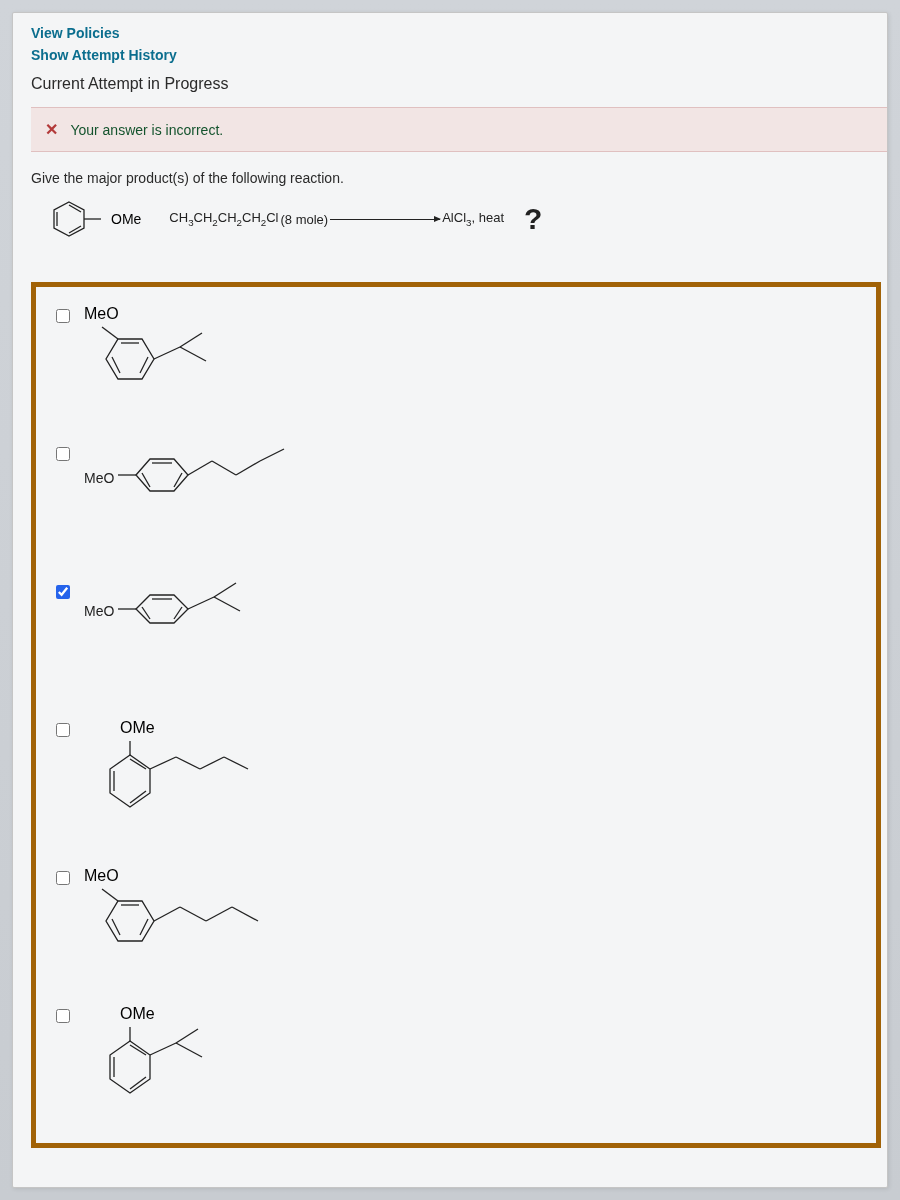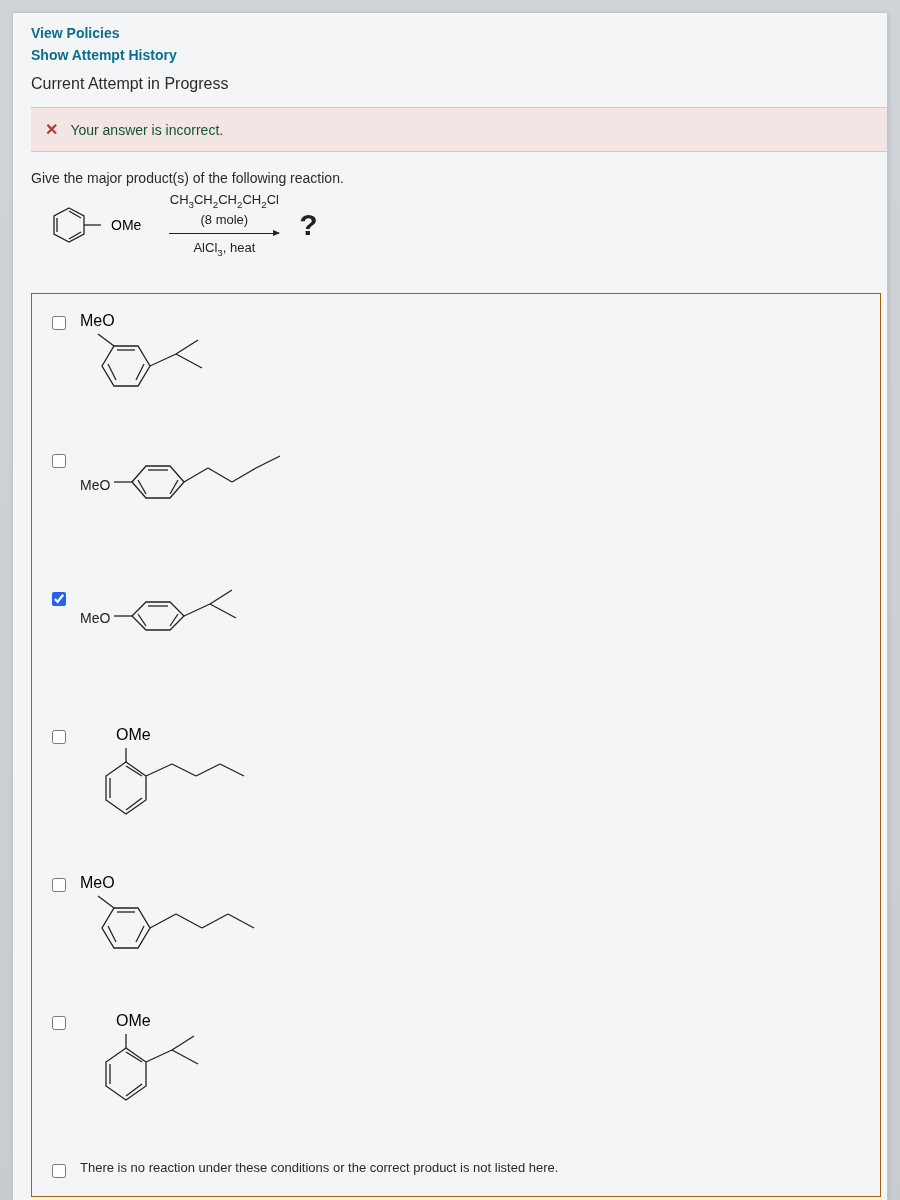--- a/index.html
+++ b/index.html
@@ -58,21 +58,20 @@
       margin-top: 8px;
     }
     .reaction-row {
       display: flex;
       align-items: center;
       gap: 8px;
       margin-left: 20px;
     }
     .reagent-col {
       display: flex;
-      flex-direction: column;
       align-items: center;
       font-size: 13px;
       color: #222;
       gap: 2px;
     }
     .arrow-line {
       width: 110px;
       height: 1px;
       background: #222;
       position: relative;
@@ -86,21 +85,21 @@
       border-top: 3.5px solid transparent;
       border-bottom: 3.5px solid transparent;
     }
     .qmark {
       font-size: 30px;
       font-weight: bold;
       color: #222;
       margin-left: 12px;
     }
     .answers {
-      border: 1px solid #a16207;
+      border: 5px solid #a16207;
       margin: 18px 6px 6px 18px;
       padding: 18px 20px 18px 20px;
       background: #f4f5f6;
     }
     .option {
       display: flex;
       align-items: flex-start;
       gap: 14px;
       margin-bottom: 28px;
       min-height: 110px;
@@ -283,19 +282,15 @@
           <line x1="46" y1="20" x2="62" y2="30" stroke="#222" stroke-width="1.3"></line>
           <line x1="62" y1="52" x2="46" y2="64" stroke="#222" stroke-width="1.3"></line>
 
           <line x1="66" y1="30" x2="92" y2="18" stroke="#222" stroke-width="1.3"></line>
           <line x1="92" y1="18" x2="118" y2="32" stroke="#222" stroke-width="1.3"></line>
           <line x1="92" y1="18" x2="114" y2="4" stroke="#222" stroke-width="1.3"></line>
         </svg>
       </div>
     </div>
 
-    <div class="option" style="min-height:auto;">
-      <input type="checkbox" class="opt-check" style="">
-      <span class="no-reaction">There is no reaction under these conditions or the correct product is not listed here.</span>
-    </div>
 
   </div>
 </div>
 
 </body></html>

